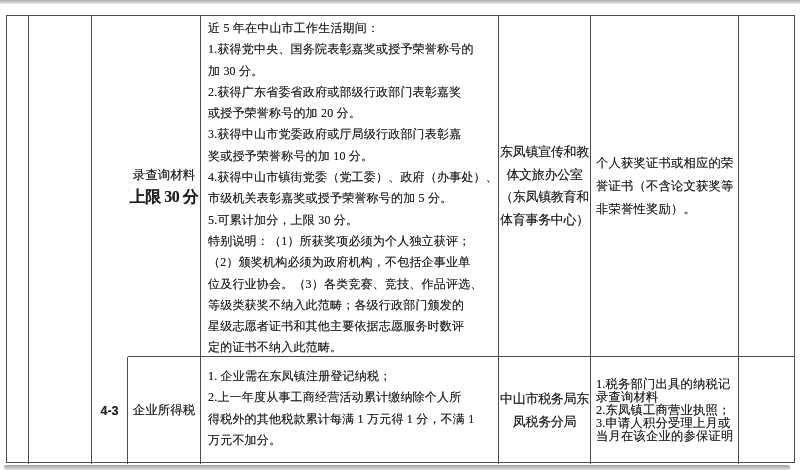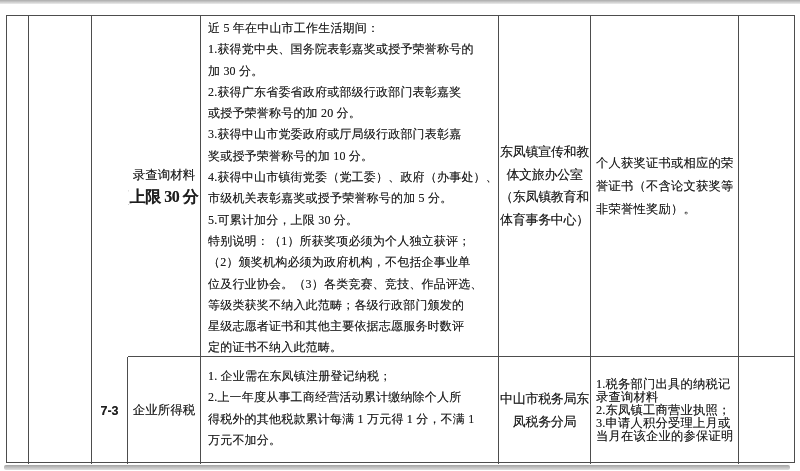--- a/index.html
+++ b/index.html
@@ -122,21 +122,21 @@
 （东凤镇教育和
 体育事务中心）</div>
     <div class="cell br bb c-mat r1 txt" style="grid-row:1;">
       <div class="inner">个人获奖证书或相应的荣
 誉证书（不含论文获奖等
 非荣誉性奖励）。</div>
     </div>
     <div class="cell bb c-blank" style="grid-row:1;"></div>
 
     <div class="cell br c-code txt" style="grid-column:3;grid-row:2;">
-      <span>7-3</span>
+      <span>4-3</span>
     </div>
     <div class="cell br c-item txt" style="grid-column:4;grid-row:2;">
       <div>企业所得税</div>
     </div>
     <div class="cell br c-crit r2 txt" style="grid-row:2;">1. 企业需在东凤镇注册登记纳税；
 2.上一年度从事工商经营活动累计缴纳除个人所
 得税外的其他税款累计每满 1 万元得 1 分，不满 1
 万元不加分。</div>
     <div class="cell br c-dept txt" style="grid-row:2;">中山市税务局东
 凤税务分局</div>

